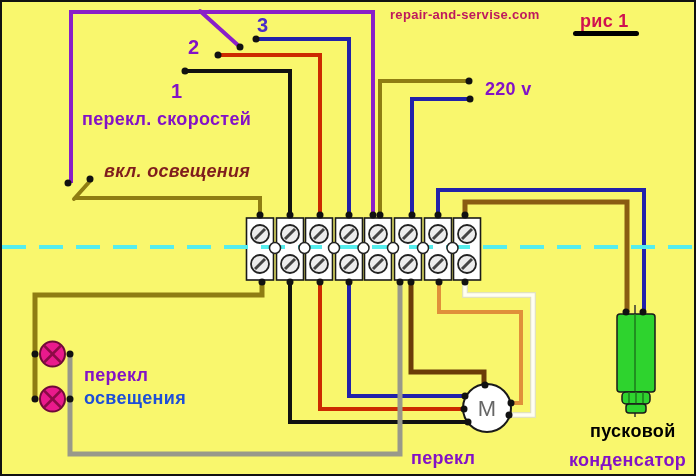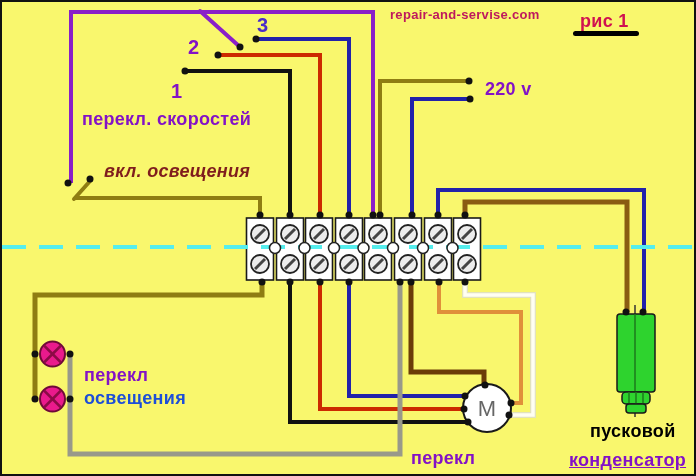--- a/index.html
+++ b/index.html
@@ -252,14 +252,14 @@
   <div class="lbl lbl-big" style="left: 102px; top: 160px; color: #7f1d1d; font-style: italic;">вкл. освещения</div>
 
   <div class="lbl lbl-v" style="left: 483px; top: 78px; color: rgb(131, 18, 198);">220 v</div>
 
   <div class="lbl lbl-big" style="left: 82px; top: 364px; color: rgb(131, 18, 198);">перекл</div>
   <div class="lbl lbl-big" style="left: 82px; top: 387px; color: #1d4ed8;">освещения</div>
 
   <div class="lbl lbl-big" style="left: 409px; top: 447px; color: rgb(131, 18, 198);">перекл</div>
 
   <div class="lbl lbl-big" style="left: 572px; top: 420px; color: #000000; margin-left: 16px;">пусковой</div>
-  <div class="lbl lbl-big" style="left: 567px; top: 449px; color: rgb(131, 18, 198); text-decoration: underline;">конденсатор</div>
+  <div class="lbl lbl-big" style="left: 567px; top: 449px; color: rgb(131, 18, 198);">конденсатор</div>
 </div>
 
 </body></html>

